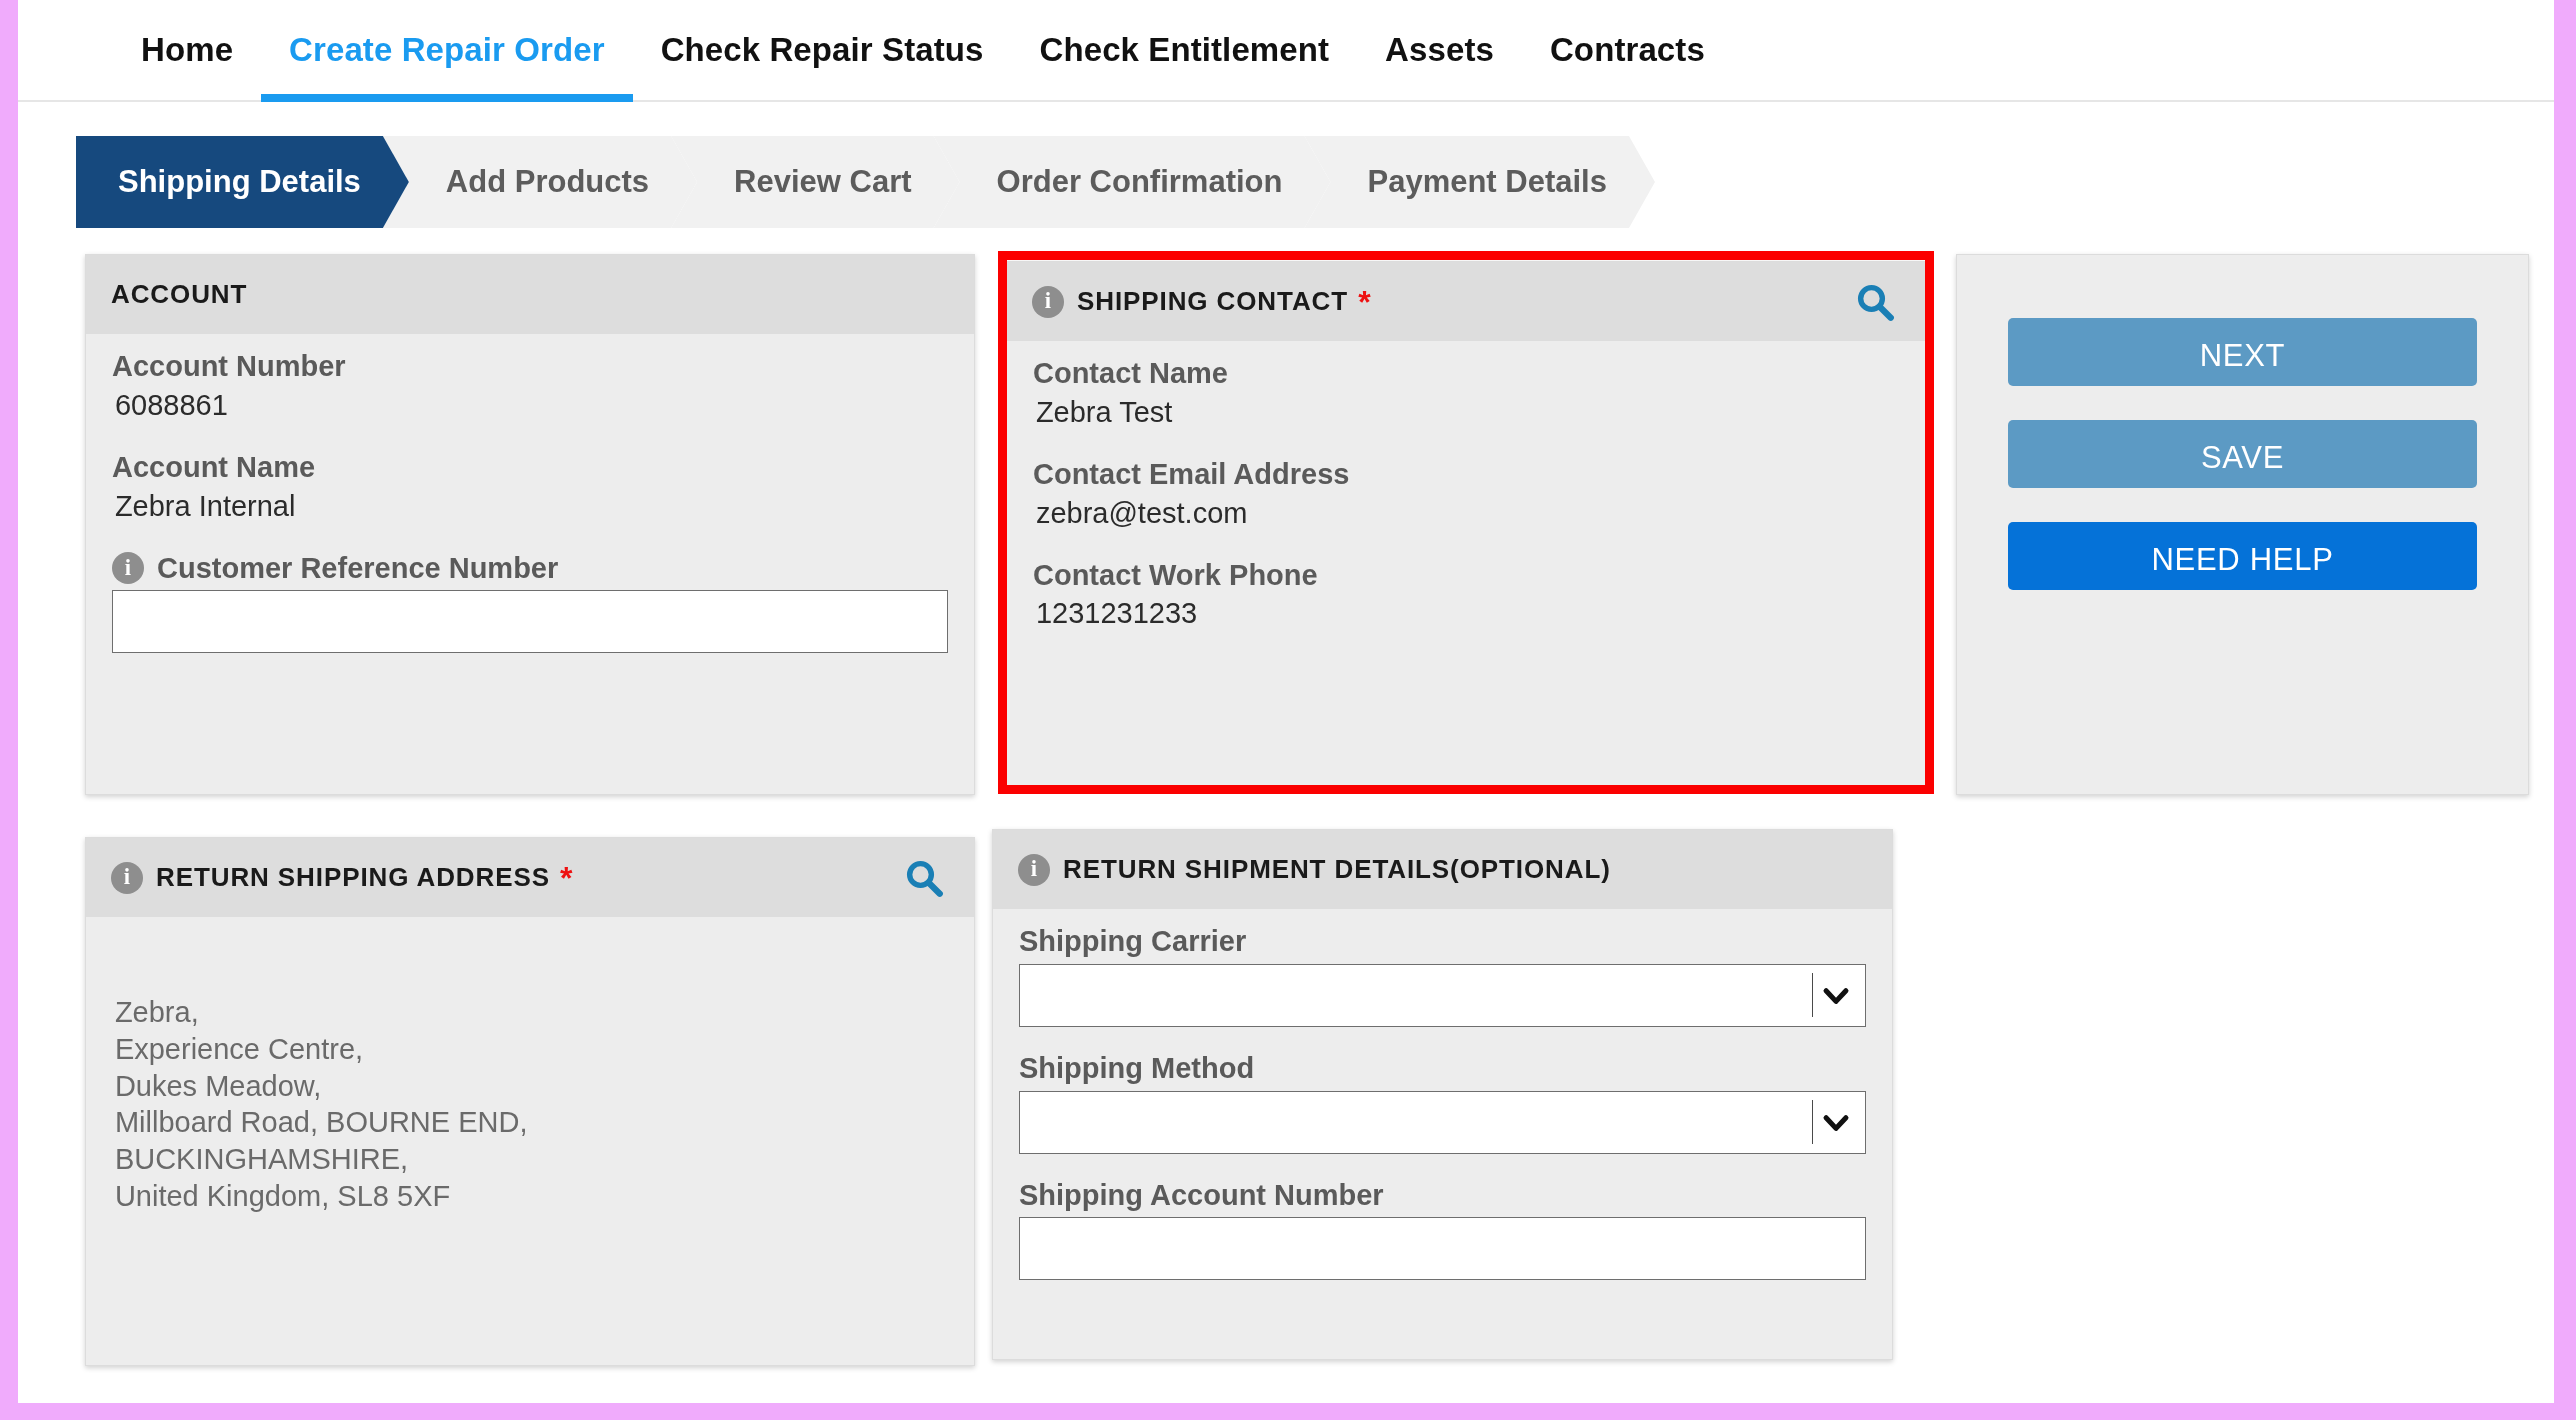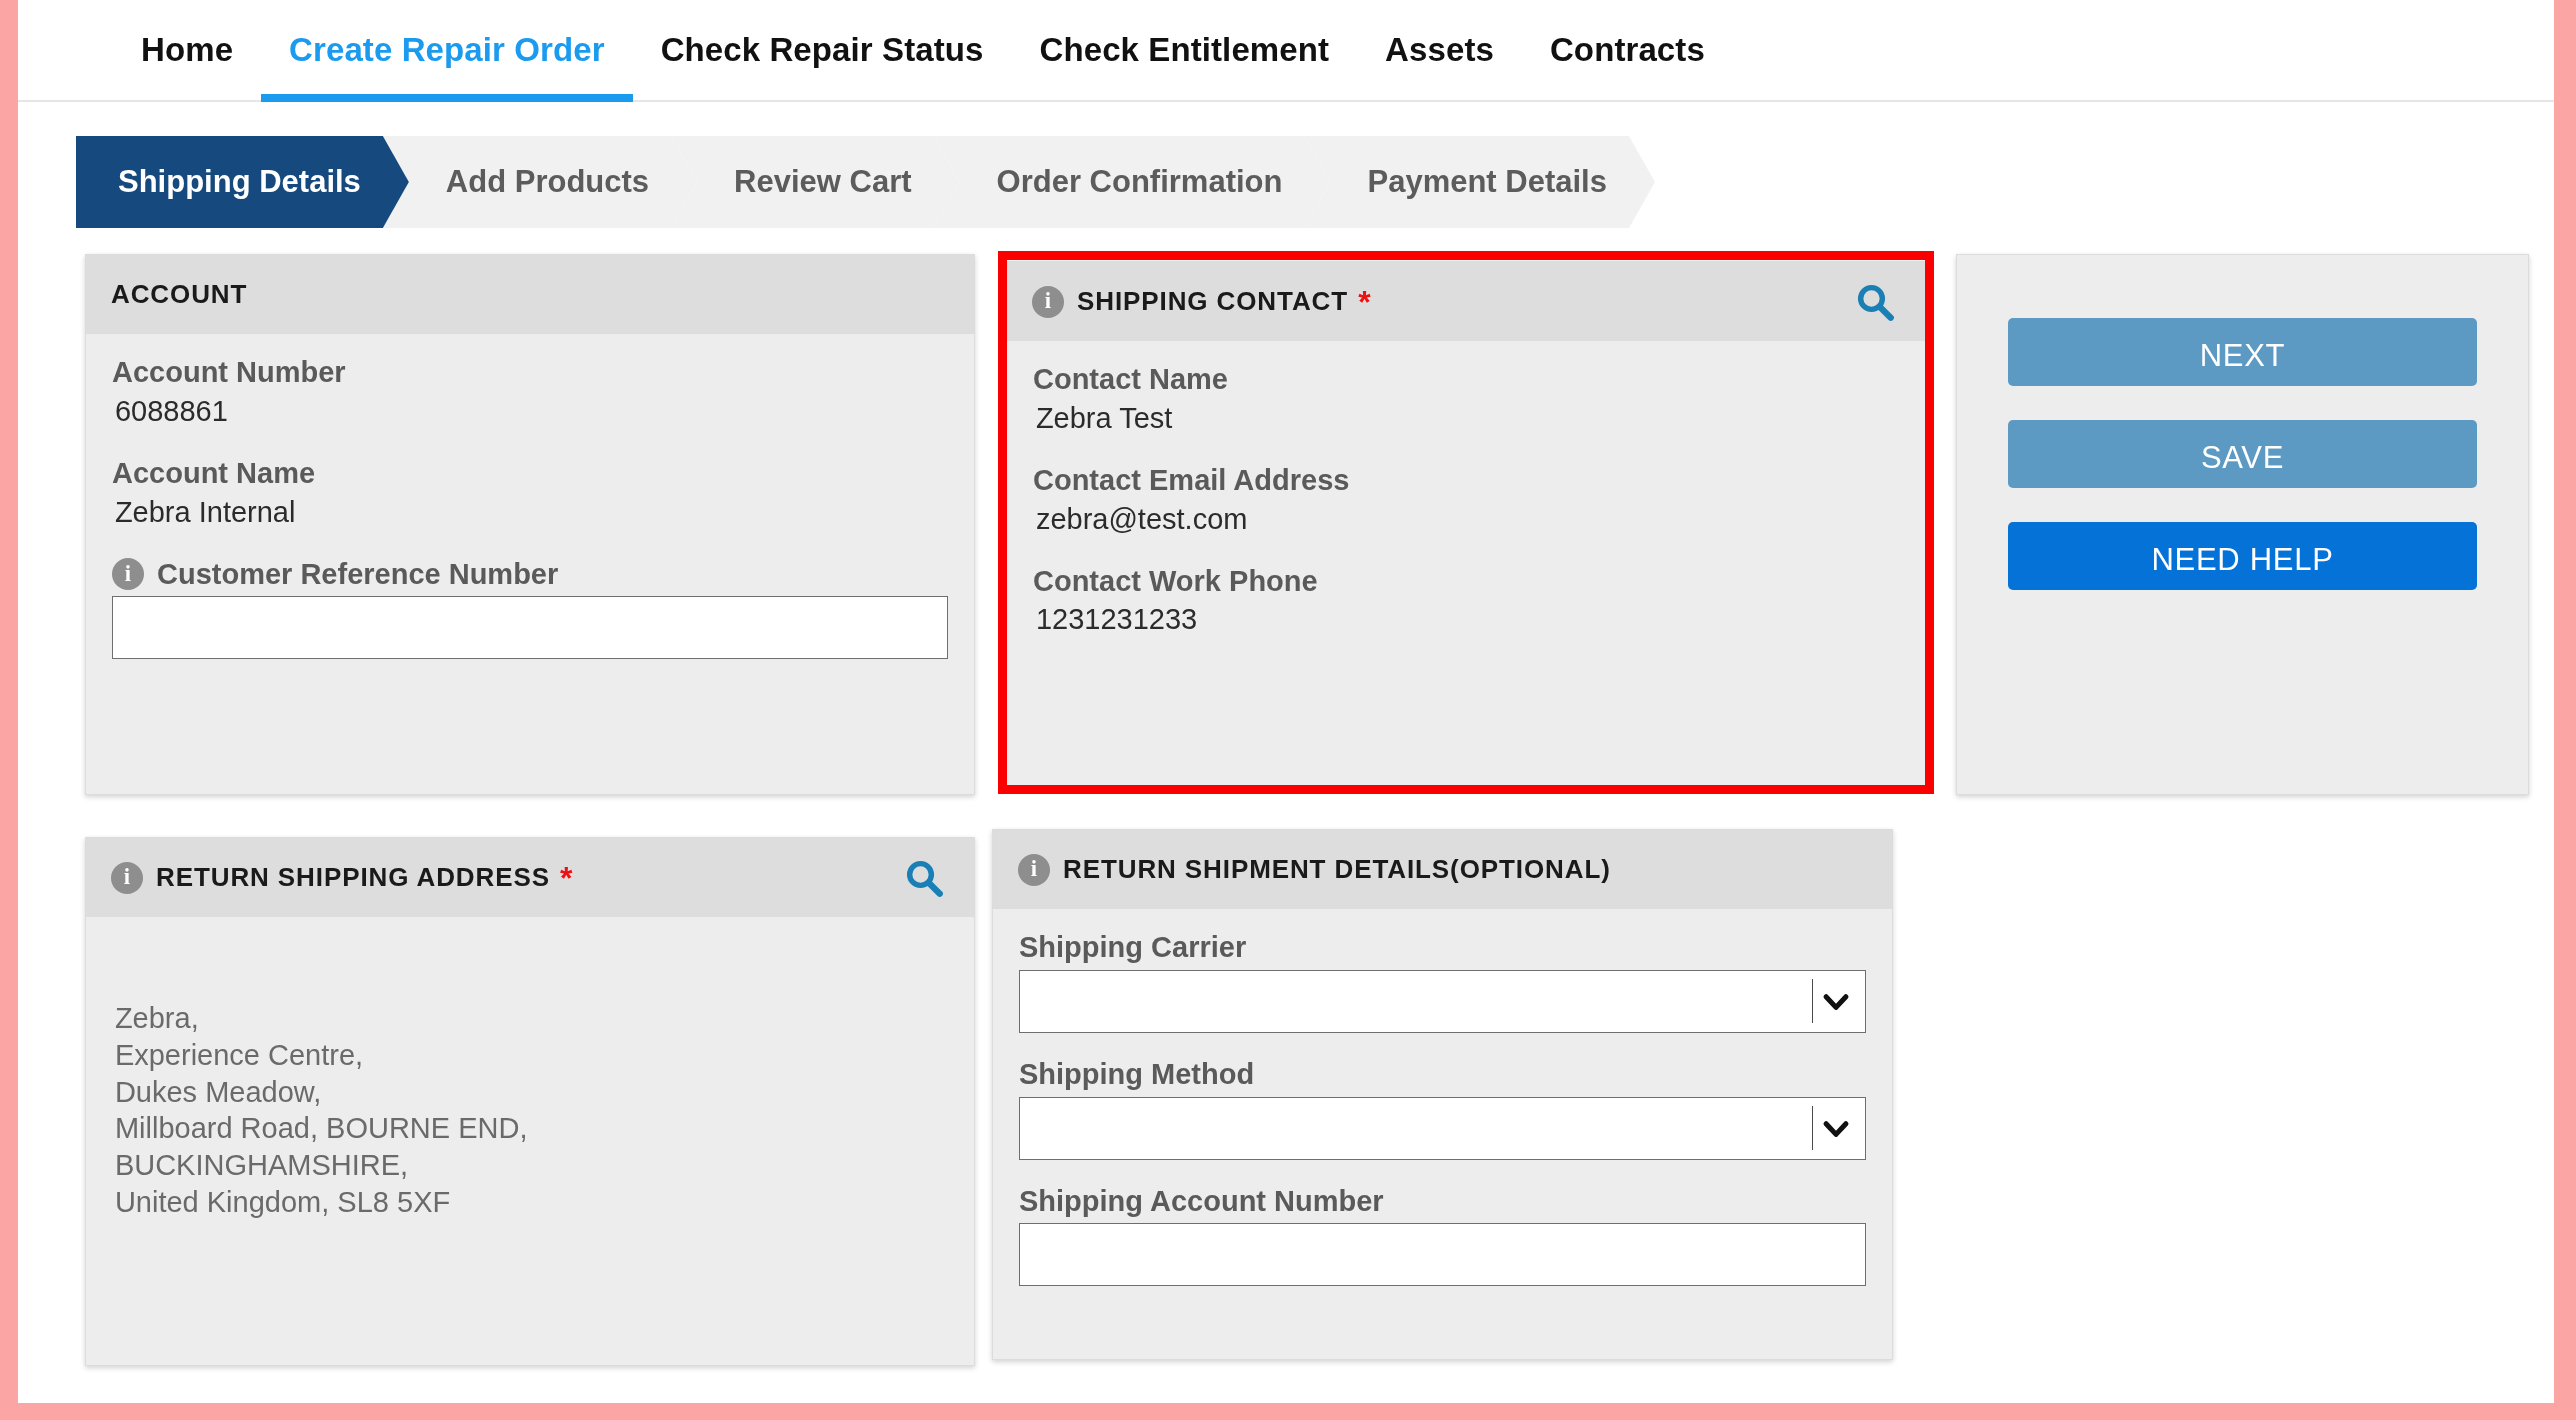--- a/index.html
+++ b/index.html
@@ -11,21 +11,21 @@
     background: #000000;
     font-family: "Liberation Sans", sans-serif;
     overflow: hidden;
   }
 
   
   #screen {
     position: relative;
     width: 2576px;
     height: 1420px;
-    background: #fca5a5;
+    background: #f0abfc;
   }
 
   #page {
     position: absolute;
     left: 18px;
     top: 0px;
     width: 2536px;
     height: 1403px;
     background: #ffffff;
     overflow: hidden;
@@ -131,21 +131,21 @@
     letter-spacing: 0.9px;
     white-space: nowrap;
   }
   .req-star {
     color: #ee1111;
     font-size: 32px;
     font-weight: bold;
     margin-left: 10.2px;
     line-height: 1;
   }
-  .card-body { padding: 22px 26px 22px 26px; }
+  .card-body { padding: 16px 26px 22px 26px; }
 
   
   .info-icon {
     display: inline-flex;
     align-items: center;
     justify-content: center;
     width: 32px;
     height: 32px;
     min-width: 32px;
     border-radius: 50%;

